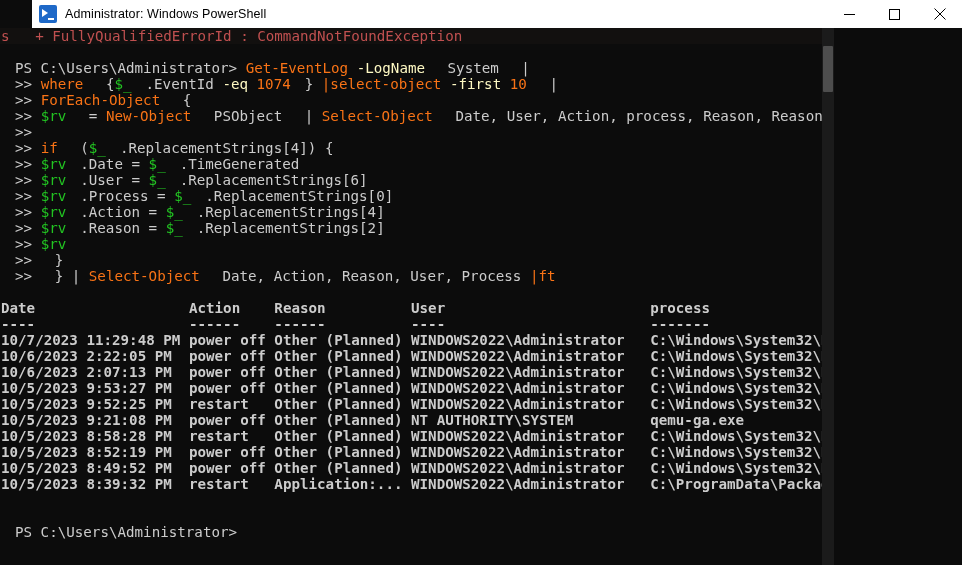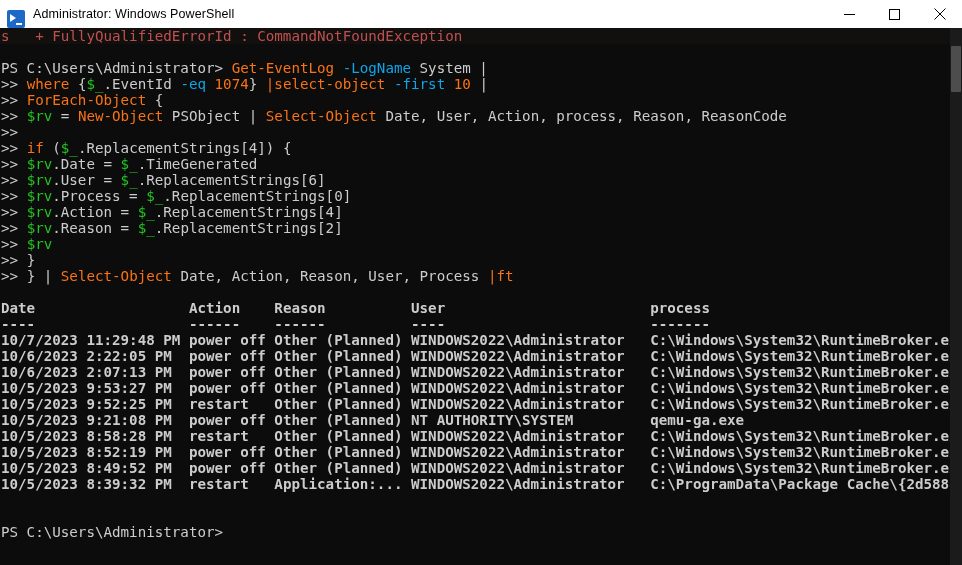--- a/index.html
+++ b/index.html
@@ -12,23 +12,24 @@
     height: 565px;
     overflow: hidden;
     font-family: "DejaVu Sans Mono", monospace;
   }
 
   
   .titlebar {
     height: 28px;
     background: #ffffff;
     display: flex;
-    align-items: flex-end;
+    align-items: center;
     position: relative;
     user-select: none;
+    margin-left: 32px;
   }
   .ps-icon {
     width: 18px;
     height: 18px;
     margin-left: 7px;
     margin-right: 8px;
     background: #1e69c8;
     border-radius: 2px;
     position: relative;
     flex: 0 0 auto;
@@ -73,21 +74,21 @@
     display: flex;
     align-items: center;
     justify-content: center;
     color: #000000;
   }
   .win-btn svg { display: block; }
 
   
   .terminal {
     position: relative;
-    width: 962px;
+    width: 834px;
     height: 537px;
     background: #0c0c0c;
     overflow: hidden;
   }
   .console {
     position: absolute;
     left: 0;
     top: 0;
     padding: 0;
     font-family: "DejaVu Sans Mono", monospace;
@@ -100,23 +101,23 @@
     height: 16px;
     white-space: pre;
     padding-left: 1px;
   }
   .line.err {
     background: #12100f;
     color: #c05050;
   }
 
   
-  .c-default { color: #cccccc; }
+  .c-default { color: #cccccc; padding-left: 14px; }
   .c-cmdlet  { color: #f97316; }
-  .c-param   { color: #0ea5e9; }
+  .c-param   { color: #fef9c3; }
   .c-var     { color: #22c322; }
   .c-num     { color: #f97316; }
   .c-err     { color: #c05050; }
   .c-out     { color: #cccccc; font-weight: bold; }
 
   
   .scrollbar {
     position: absolute;
     right: 0;
     top: 0;

